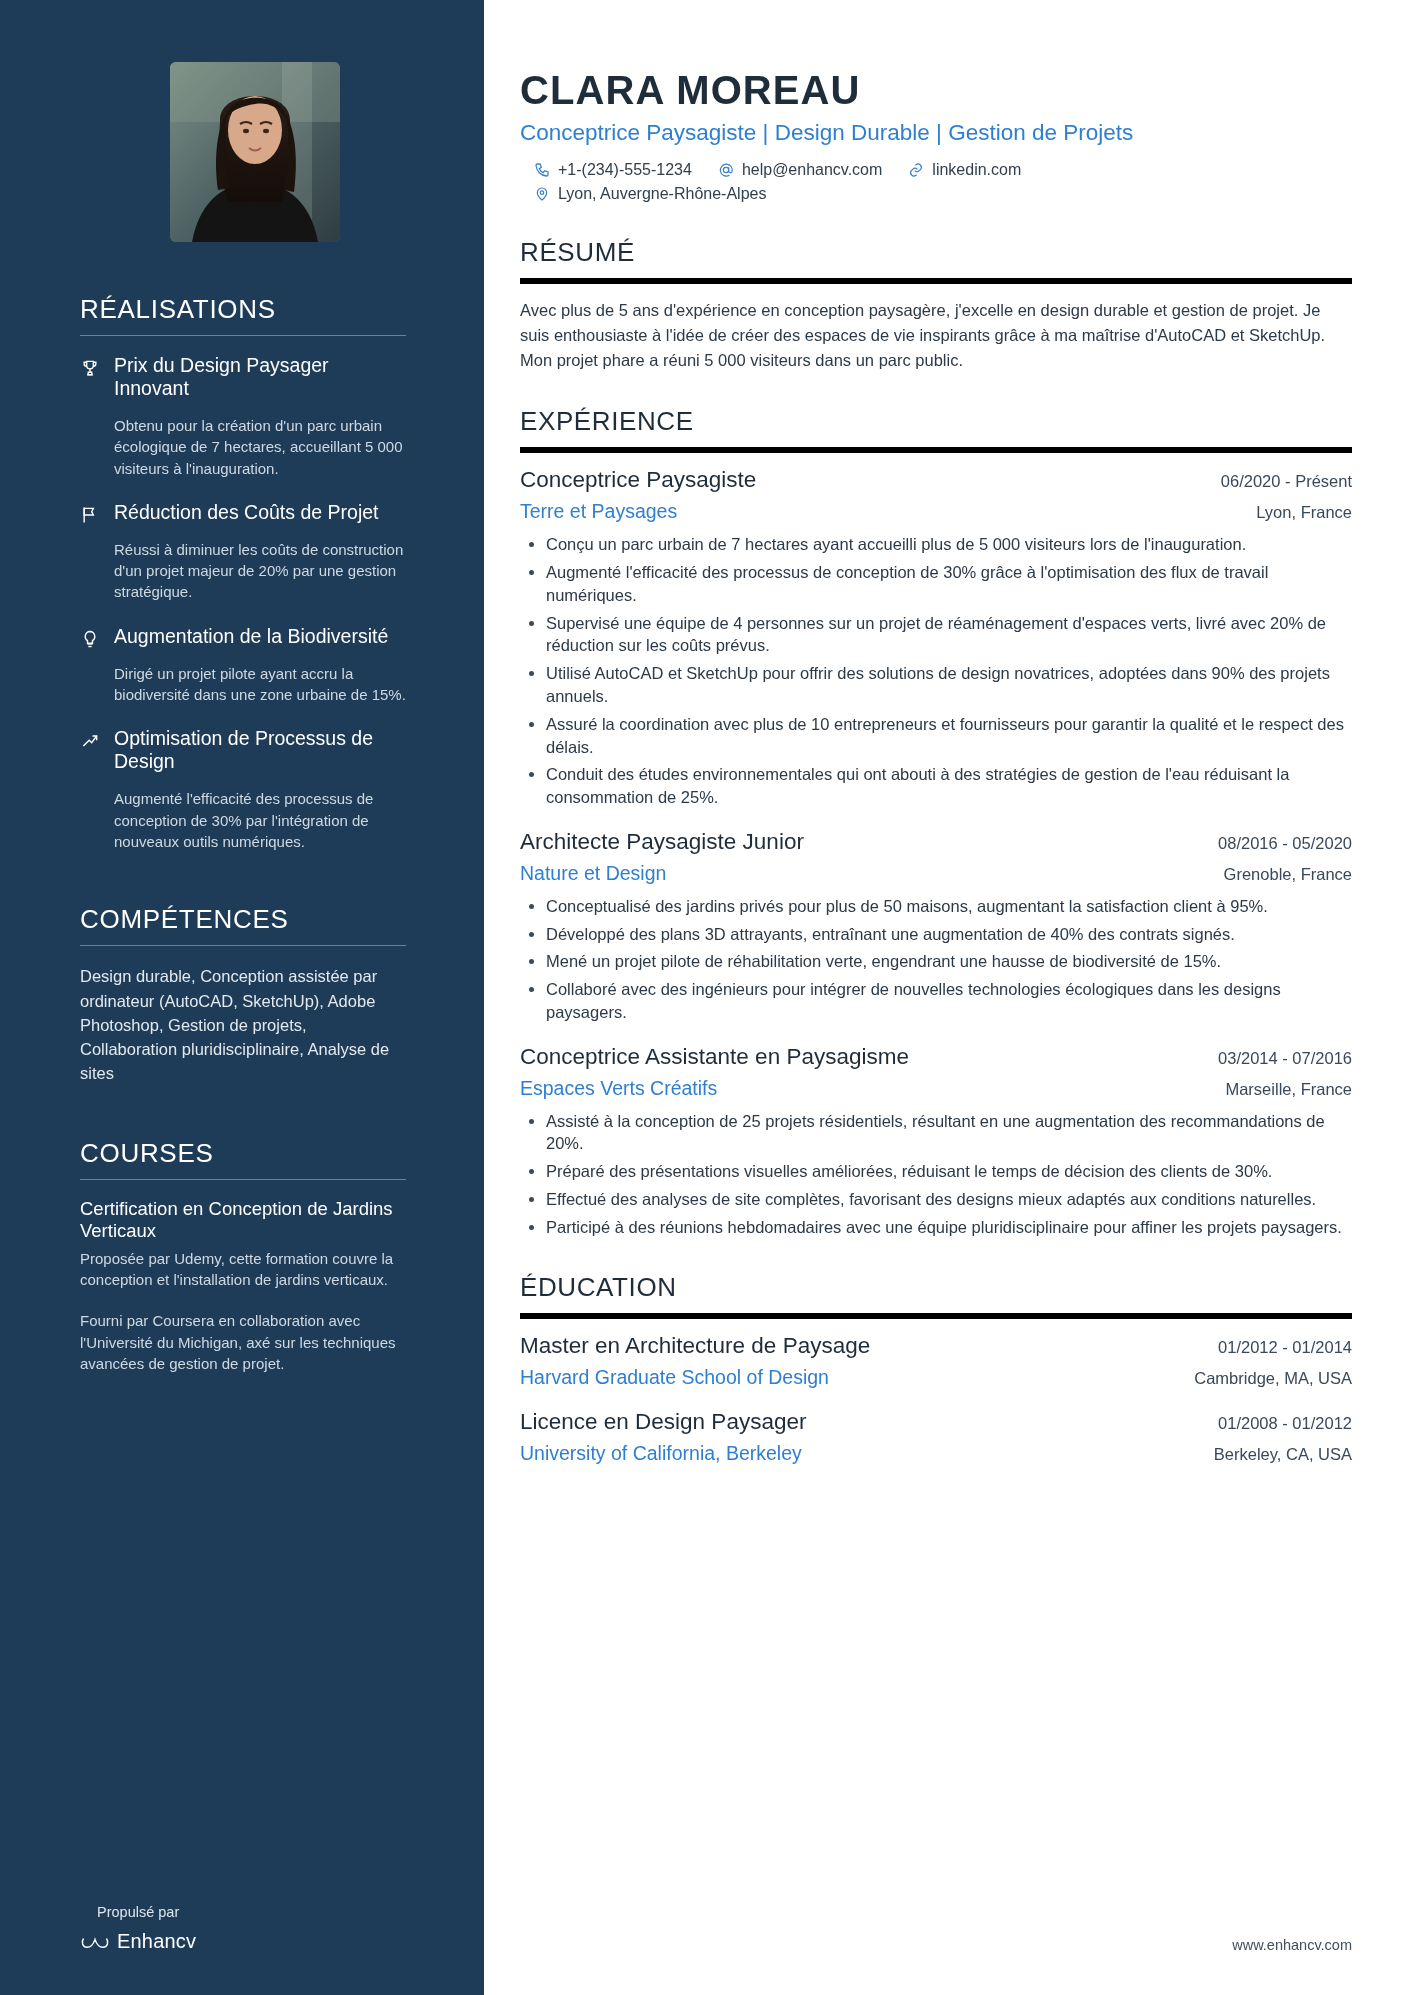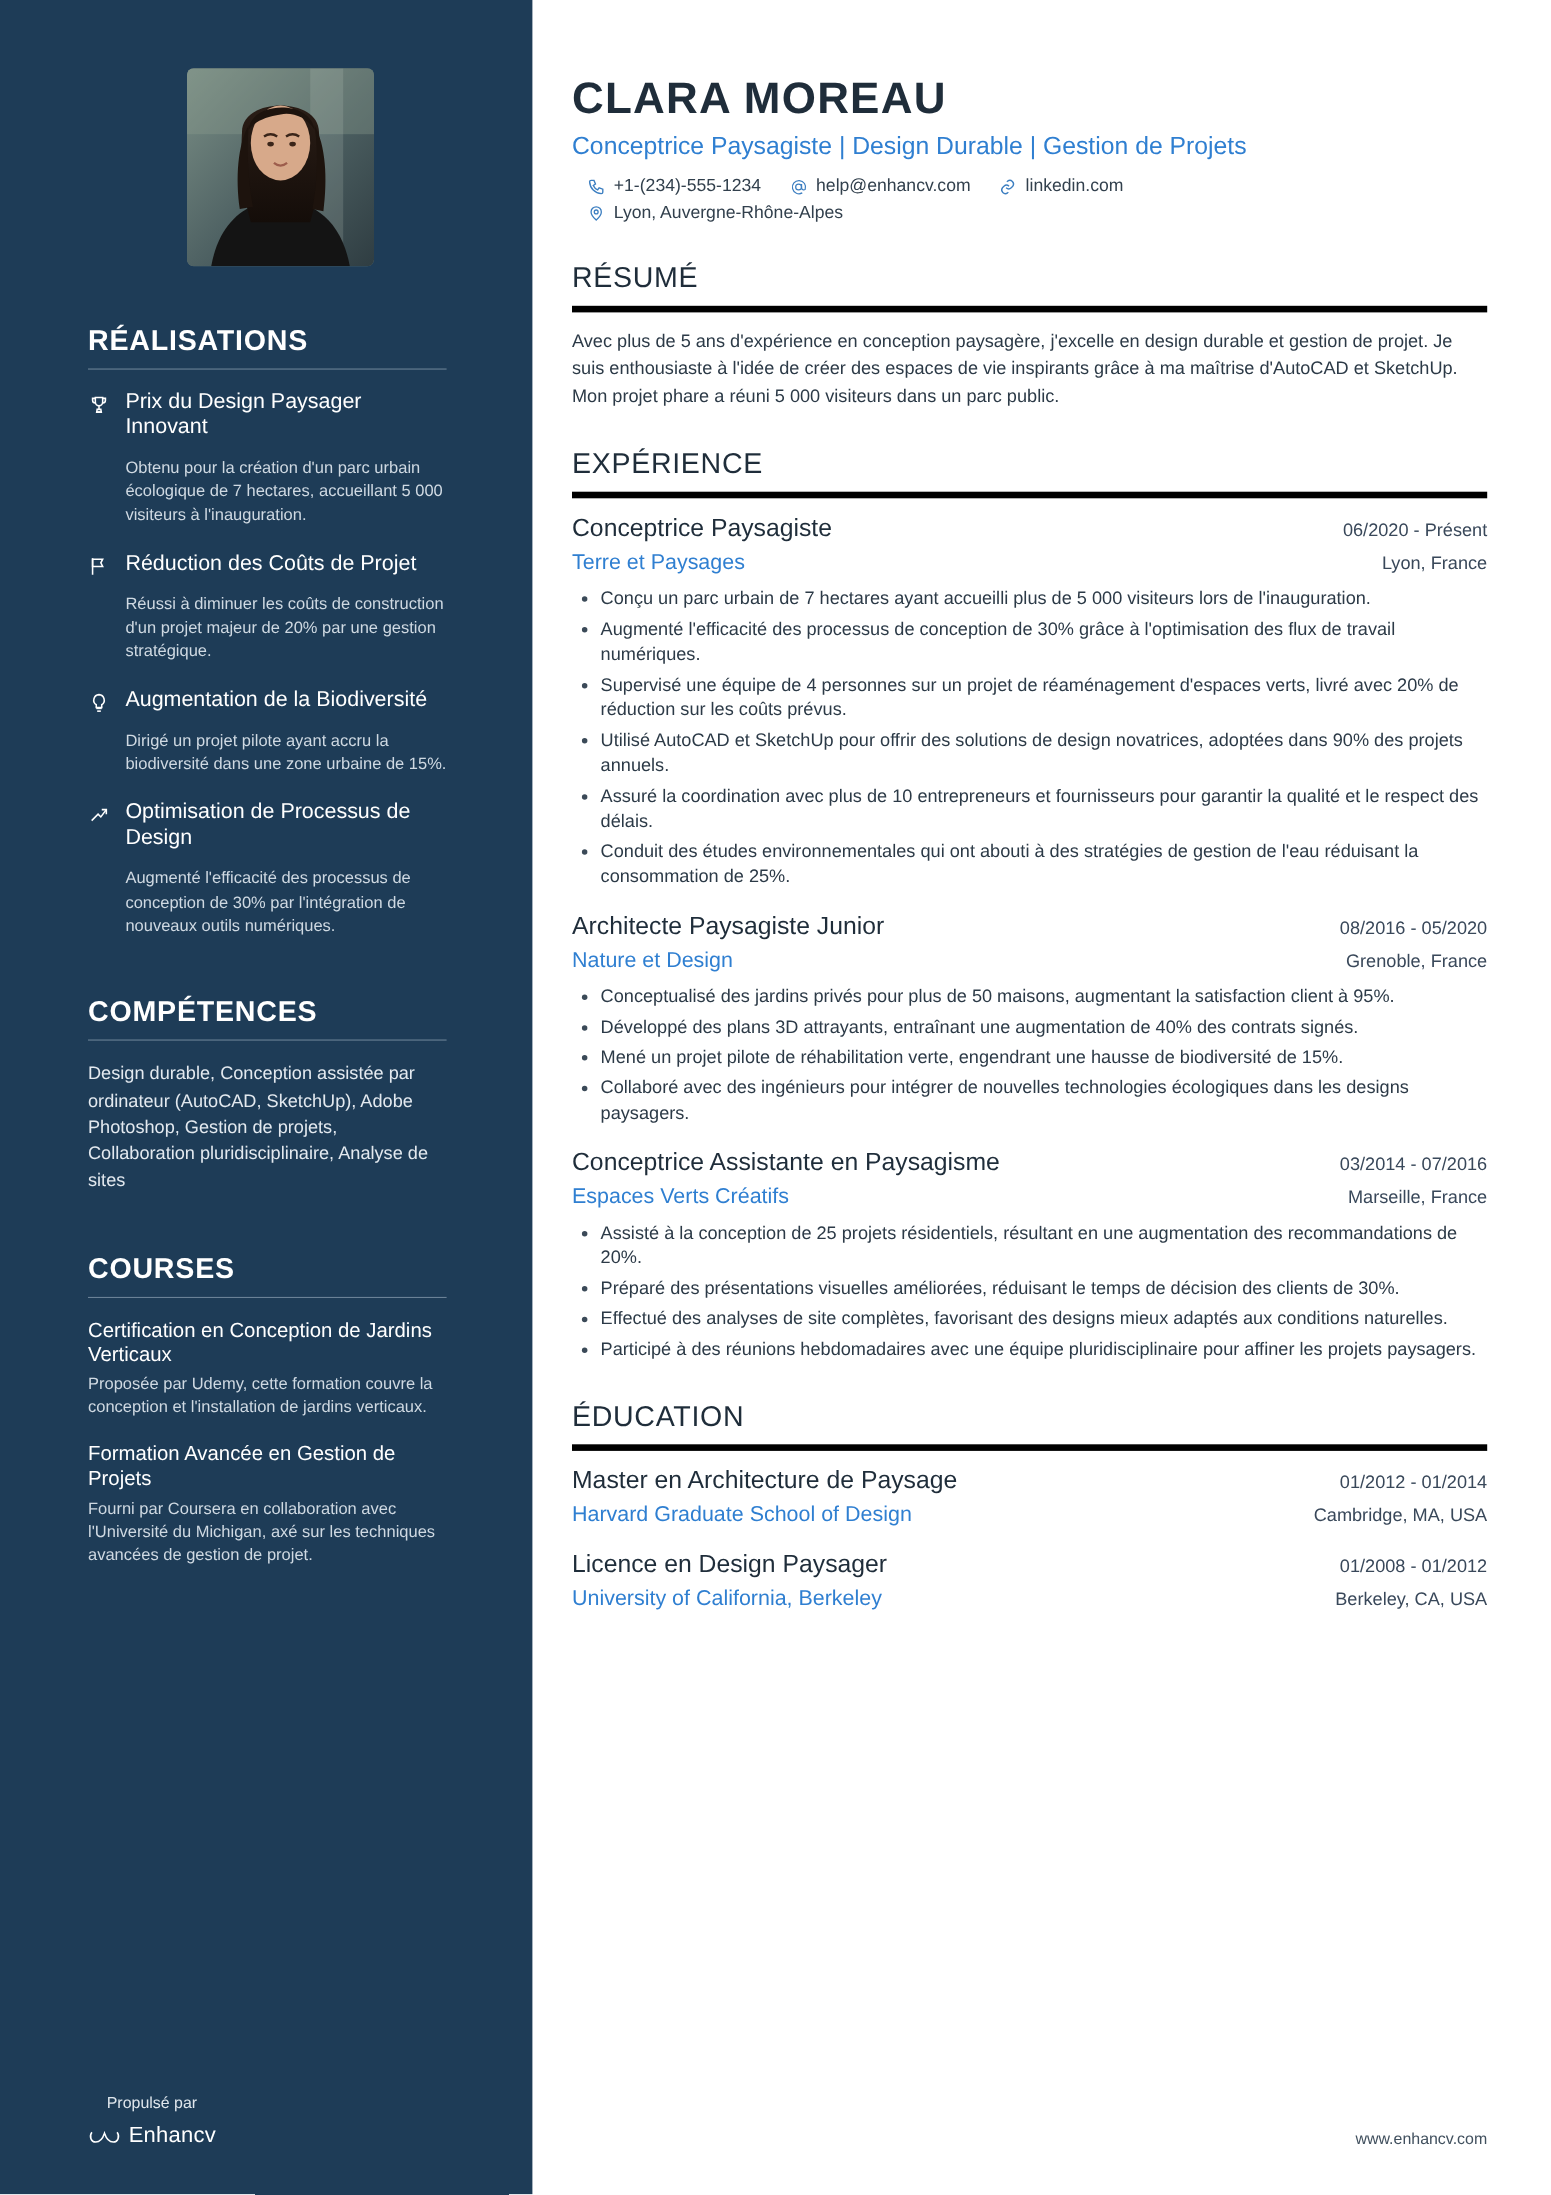--- a/index.html
+++ b/index.html
@@ -35,21 +35,21 @@
     overflow: hidden;
     background: #5d6f72;
     position: relative;
   }
   .photo-svg { display: block; width: 100%; height: 100%; }
 
   .side-section { margin-top: 52px; }
   .side-title {
     font-size: 26px;
     letter-spacing: .7px;
-    font-weight: 700;
+    font-weight: 400;
     color: #ffffff;
     padding-bottom: 10px;
     border-bottom: 1px solid #6a8196;
     margin-bottom: 18px;
   }
 
   .ach-item { display: flex; gap: 12px; margin-bottom: 22px; }
   .ach-icon {
     width: 22px; flex: 0 0 22px; padding-top: 4px;
     color: #ffffff;
@@ -338,21 +338,20 @@
     </section>
 
     <section class="side-section">
       <h2 class="side-title">COURSES</h2>
 
       <div class="course-item">
         <div class="course-title">Certification en Conception de Jardins Verticaux</div>
         <div class="course-desc">Proposée par Udemy, cette formation couvre la conception et l'installation de jardins verticaux.</div>
       </div>
       <div class="course-item">
-        <div class="course-title">Formation Avancée en Gestion de Projets</div>
         <div class="course-desc">Fourni par Coursera en collaboration avec l'Université du Michigan, axé sur les techniques avancées de gestion de projet.</div>
       </div>
     </section>
 
     <div class="side-footer">
       <span>Propulsé par</span>
       <span class="brand-mark">
         <svg width="30" height="20" viewBox="0 0 34 22" fill="none" stroke="#ffffff" stroke-width="1.6">
           <path d="M4 7 C1 11 3 17 8 17 C13 17 16 11 17 8 C18 11 21 17 26 17 C31 17 33 11 30 7"></path>
         </svg>

